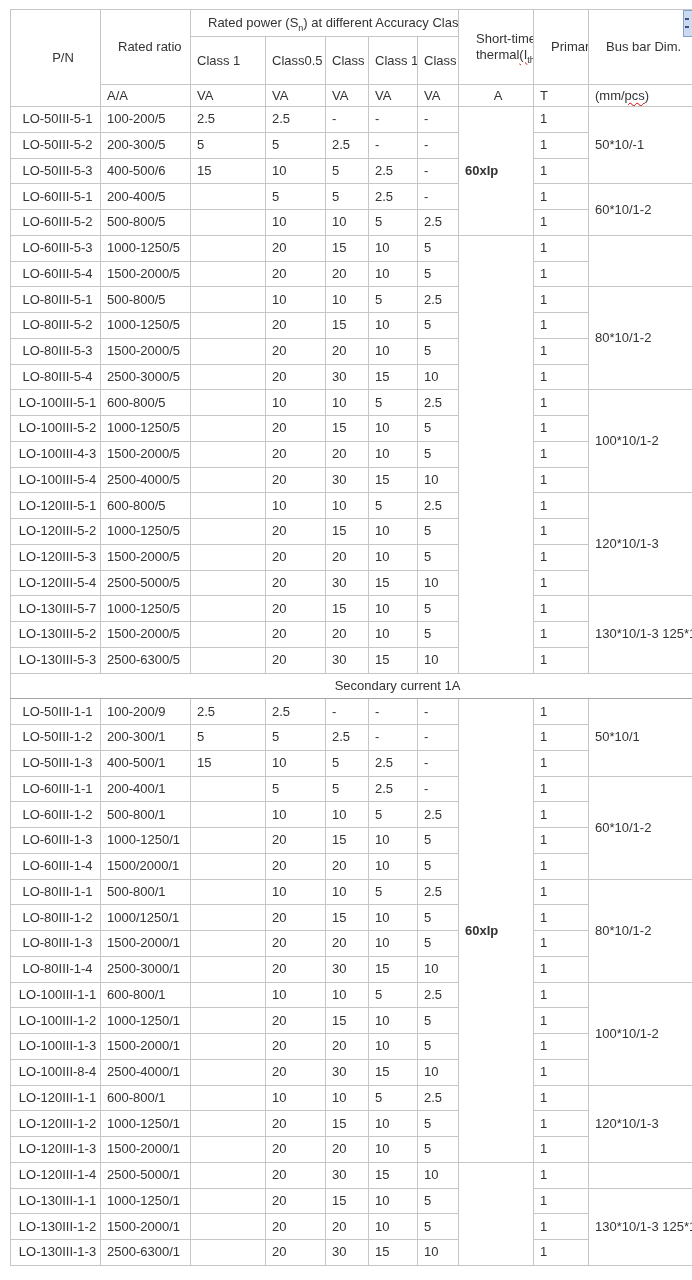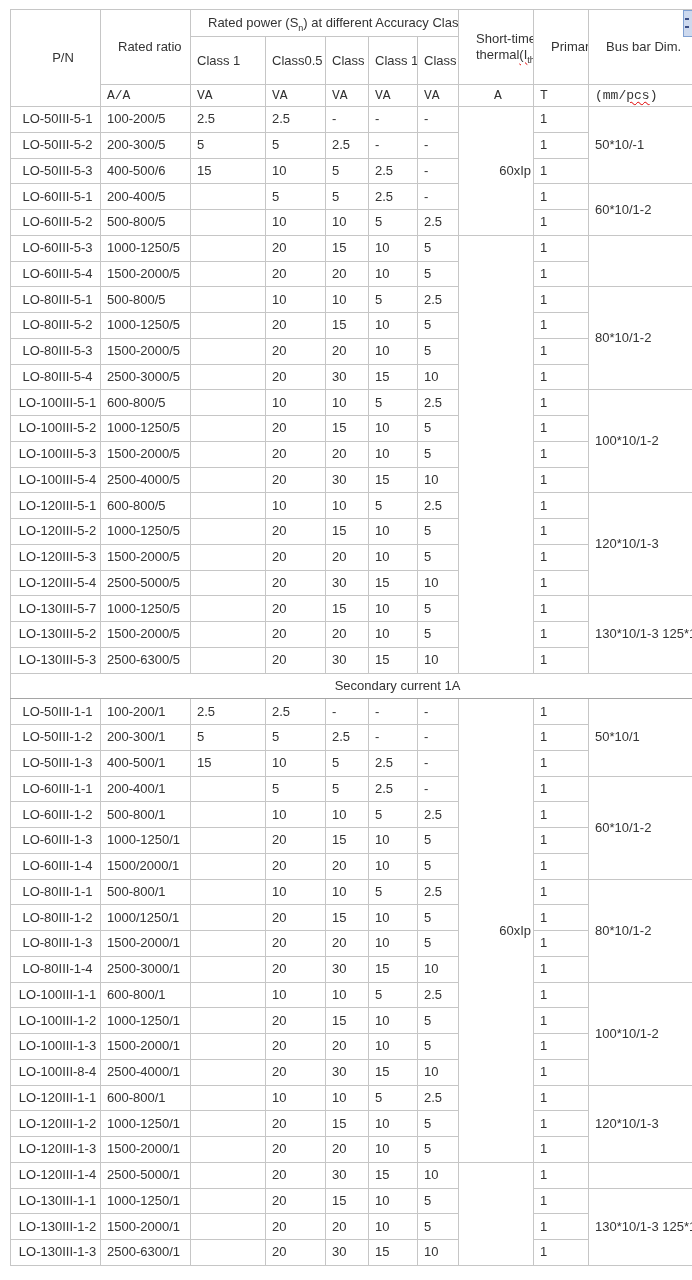--- a/index.html
+++ b/index.html
@@ -20,27 +20,27 @@
   table.spec td {
     border:1px solid #c6c6c6;
     height:25.75px;
     padding:0 2px 0 6px;
     white-space:nowrap; overflow:hidden;
     vertical-align:middle;
     line-height:16px;
   }
   tr.hr1 td { height:27px;padding-left:17px; }
   tr.hr2 td { height:48px; }
-  tr.hr3 td { height:22px;font-family:Liberation Mono, monospace; }
+  tr.hr3 td { height:22px; }
   td.th { white-space:normal; }
   td.pn-cell { padding-left:3px;text-align:center; }
   td.center { text-align:center; padding:0; }
   td.turns-cell { padding-left:9px; }
   td.busbar-cell { padding-left:9px; }
-  td.st-cell { text-align:right; padding:0; }
+  td.st-cell { text-align:left; padding:0;font-weight:bold; }
   tr.divider td { border-top:1px solid #a5a5a5; border-bottom:1px solid #a5a5a5; }
   tr.break td { border-top-color:#a5a5a5; }
   sub { font-size:9px; line-height:0; }
   .wavy {
     text-decoration:underline;
     text-decoration-style:wavy;
     text-decoration-color:#e00000;
     text-decoration-thickness:1px;
     text-underline-offset:2px;
   }
@@ -229,21 +229,21 @@
             <td class="pn-cell">LO-100III-5-2</td>
             <td>1000-1250/5</td>
             <td></td>
             <td>20</td>
             <td>15</td>
             <td>10</td>
             <td>5</td>
             <td class="turns-cell">1</td>
           </tr>
           <tr>
-            <td class="pn-cell">LO-100III-5-3</td>
+            <td class="pn-cell">LO-100III-4-3</td>
             <td>1500-2000/5</td>
             <td></td>
             <td>20</td>
             <td>20</td>
             <td>10</td>
             <td>5</td>
             <td class="turns-cell">1</td>
           </tr>
           <tr>
             <td class="pn-cell">LO-100III-5-4</td>
@@ -325,21 +325,21 @@
             <td>30</td>
             <td>15</td>
             <td>10</td>
             <td class="turns-cell">1</td>
           </tr>
           <tr class="divider">
             <td class="pn-cell" colspan="10">Secondary current 1A</td>
           </tr>
           <tr>
             <td class="pn-cell">LO-50III-1-1</td>
-            <td>100-200/1</td>
+            <td>100-200/9</td>
             <td>2.5</td>
             <td>2.5</td>
             <td>-</td>
             <td>-</td>
             <td>-</td>
             <td class="st-cell" rowspan="18">60xIp</td>
             <td class="turns-cell">1</td>
             <td class="busbar-cell" rowspan="3">50*10/1</td>
           </tr>
           <tr>

